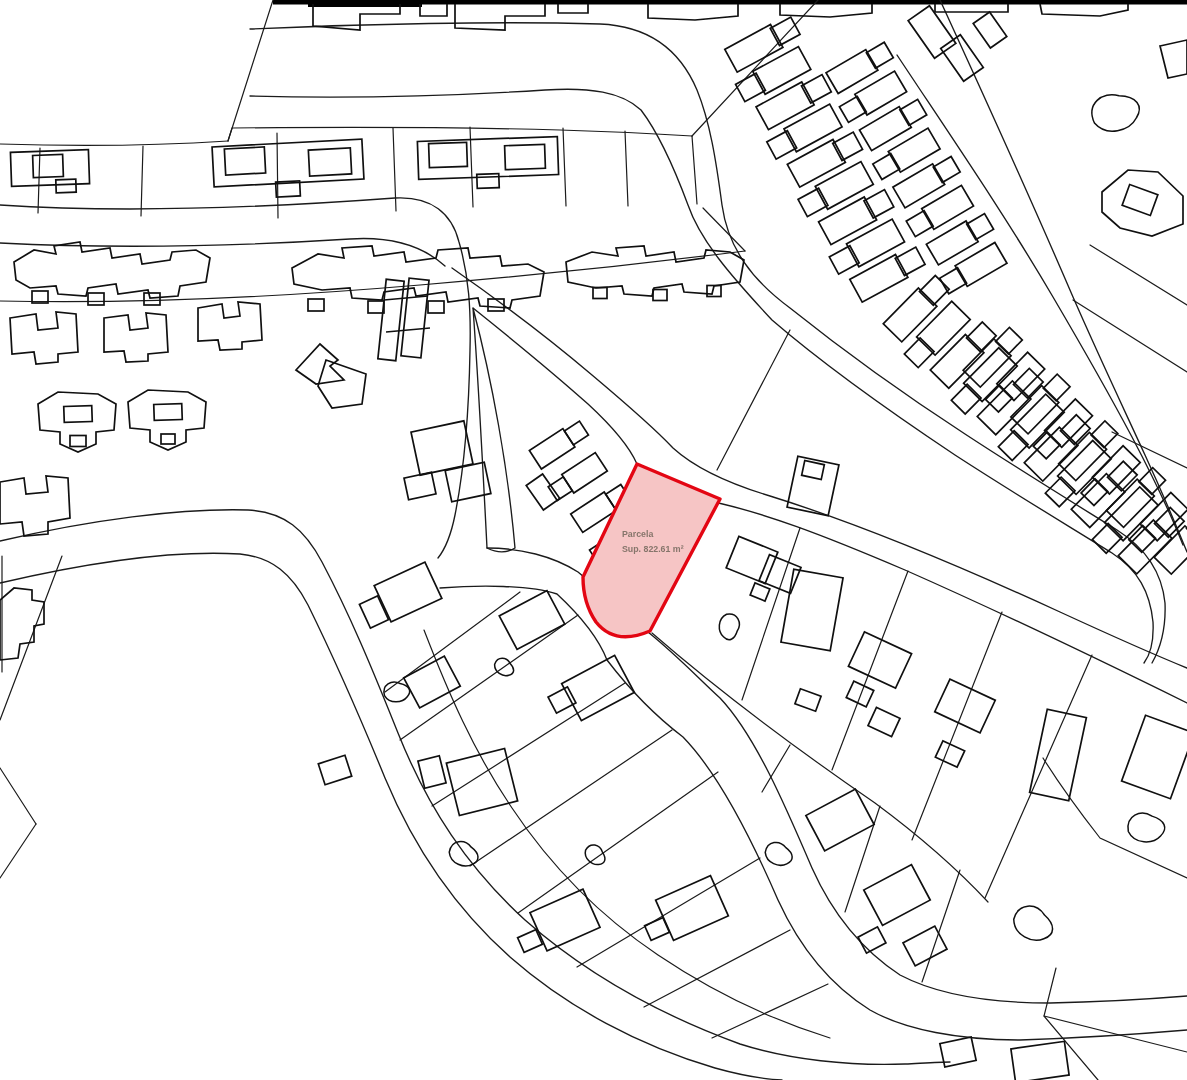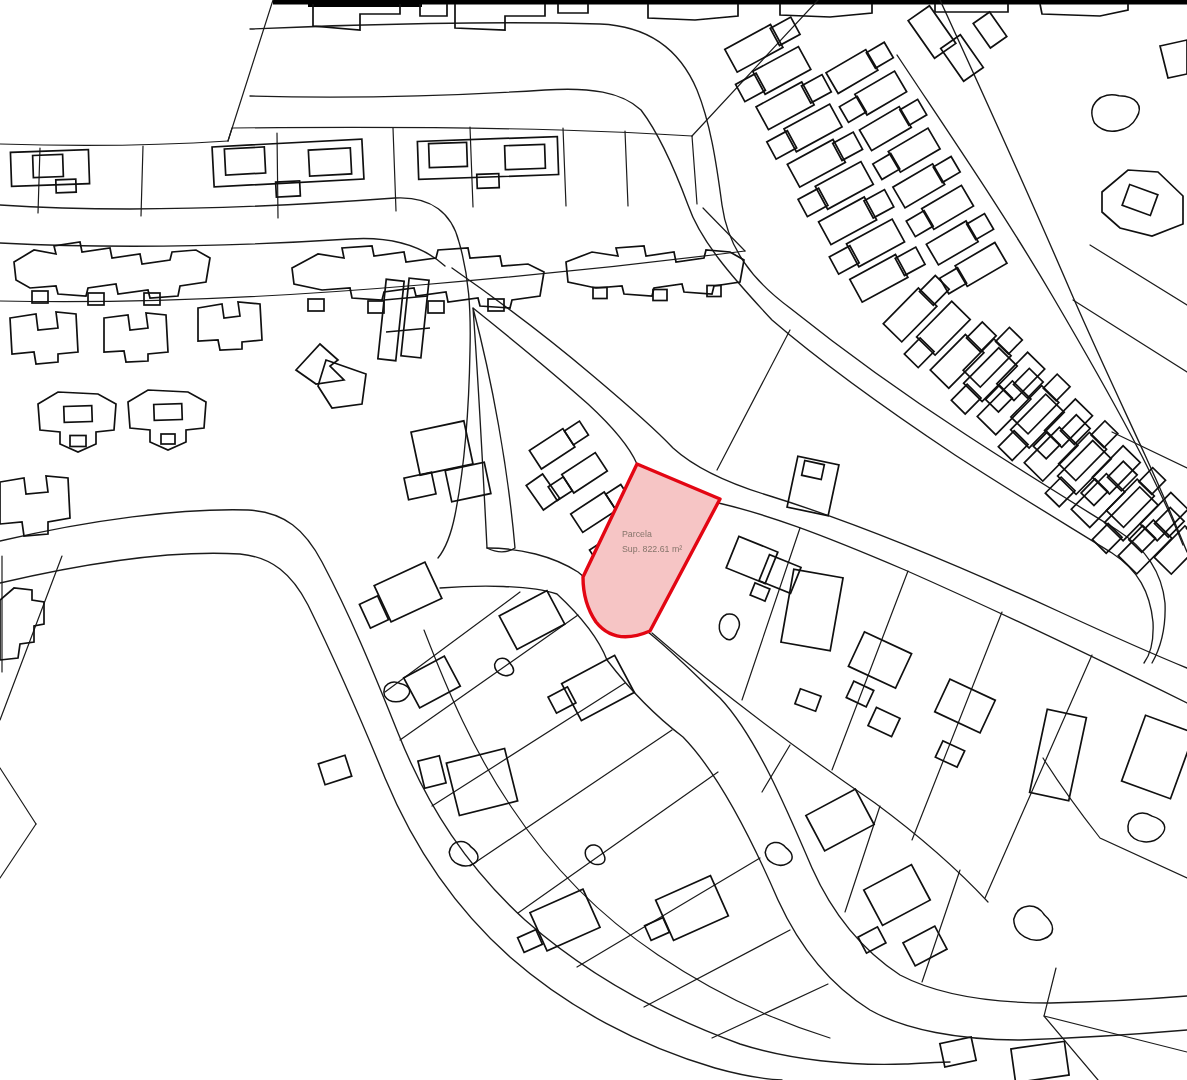--- a/index.html
+++ b/index.html
@@ -1,17 +1,17 @@
 <!DOCTYPE html>
 <html><head>
 <meta charset="utf-8">
 <style>
   html,body{margin:0;padding:0;background:#ffffff;}
   .stage{position:relative;width:1187px;height:1080px;background:#ffffff;overflow:hidden;
-         font-family:"Liberation Sans", sans-serif;}
+         font-family:"Liberation Sans", sans-serif;font-weight:bold;}
   svg{display:block;}
   .rd{fill:none;stroke:#1b1b1b;stroke-width:1.35;stroke-linecap:round;}
   .bd{fill:none;stroke:#1b1b1b;stroke-width:1.2;stroke-linecap:round;}
   .bl{fill:none;stroke:#101010;stroke-width:1.7;stroke-linejoin:miter;}
   .pl{fill:none;stroke:#101010;stroke-width:1.5;}
   .bar{fill:#000000;stroke:none;}
   .parcel-label{font-family:"Liberation Sans", sans-serif;font-size:8.8px;}
 </style>
 </head>
 <body>

